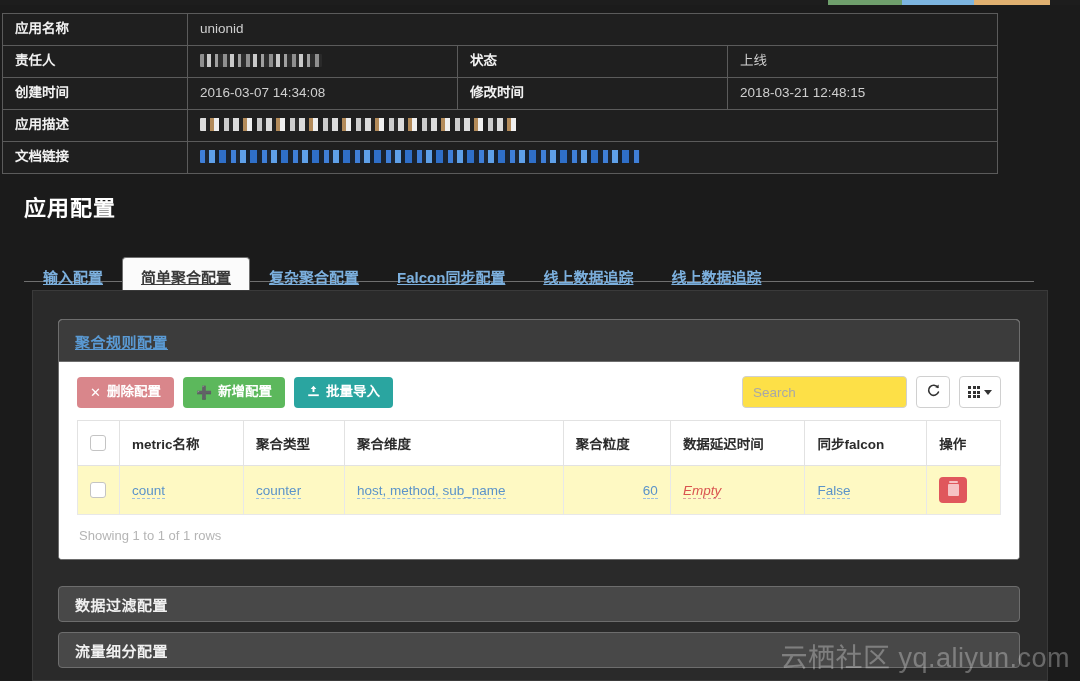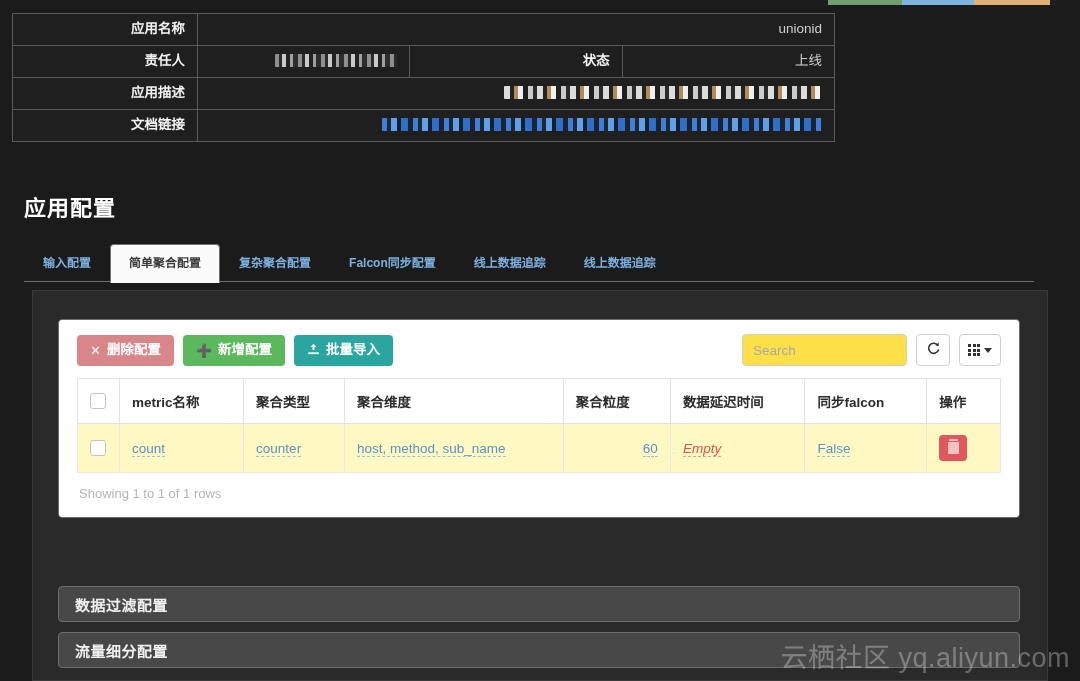--- a/index.html
+++ b/index.html
@@ -37,24 +37,23 @@
     position: absolute;
     top: 0; left: 0;
     width: 1080px;
     height: 681px;
     background: #1b1b1b;
   }
 
   
   .info-table-wrap {
     position: absolute;
-    left: 12px;
+    left: 2px;
     top: 13px;
-    width: 823px;
-    text-align: right;
+    width: 996px;
   }
   table.info-table {
     width: 100%;
     border-collapse: collapse;
     background: #1f1f1f;
     table-layout: fixed;
   }
   table.info-table td {
     border: 1px solid #5b5b5b;
     height: 31px;
@@ -127,31 +126,32 @@
     left: 24px;
     top: 232px;
     width: 1010px;
     border-bottom: 1px solid #6f6f6f;
     height: 50px;
     box-sizing: border-box;
     display: flex;
     align-items: flex-end;
   }
   .tab {
-    font-size: 12px;
+    font-size: 15px;
     color: #7cb0de;
     padding: 12px 18px 13px 18px;
     line-height: 1;
     cursor: pointer;
     white-space: nowrap;
     border: 1px solid transparent;
     border-radius: 4px 4px 0 0;
     position: relative;
-    top: 2px;
-    font-weight: bold;
+    top: 18px;
+    font-weight: bold;
+    text-decoration: underline;
   }
   .tab.active {
     background: #fbfbfb;
     color: #3a3a3a;
     border: 1px solid #6f6f6f;
     border-bottom-color: #fbfbfb;
     font-weight: bold;
     margin-top: 40px;
   }
 
@@ -417,20 +417,26 @@
         </tr>
         <tr>
           <td class="lbl">责任人</td>
           <td class="val">
             <span class="redact redact-gray" style="width:122px"></span>
           </td>
           <td class="lbl-2">状态</td>
           <td class="val">上线</td>
         </tr>
         <tr>
+          <td class="lbl">创建时间</td>
+          <td class="val">2016-03-07 14:34:08</td>
+          <td class="lbl-2">修改时间</td>
+          <td class="val">2018-03-21 12:48:15</td>
+        </tr>
+        <tr>
           <td class="lbl">应用描述</td>
           <td class="val" colspan="3">
             <span class="redact redact-desc" style="width:318px"></span>
           </td>
         </tr>
         <tr>
           <td class="lbl">文档链接</td>
           <td class="val" colspan="3">
             <span class="redact redact-link" style="width:440px"></span>
           </td>
@@ -446,20 +452,23 @@
     <div class="tab active">简单聚合配置</div>
     <div class="tab">复杂聚合配置</div>
     <div class="tab">Falcon同步配置</div>
     <div class="tab">线上数据追踪</div>
     <div class="tab">线上数据追踪</div>
   </div>
 
   <div class="content-panel">
 
     <div class="card">
+      <div class="card-head">
+        <span class="card-head-link">聚合规则配置</span>
+      </div>
       <div class="card-body">
 
         <div class="toolbar">
           <div class="btn-group">
             <button class="btn btn-danger">
               <span class="ic">✕</span>
               <span>删除配置</span>
             </button>
             <button class="btn btn-success">
               <span class="ic">➕</span>

